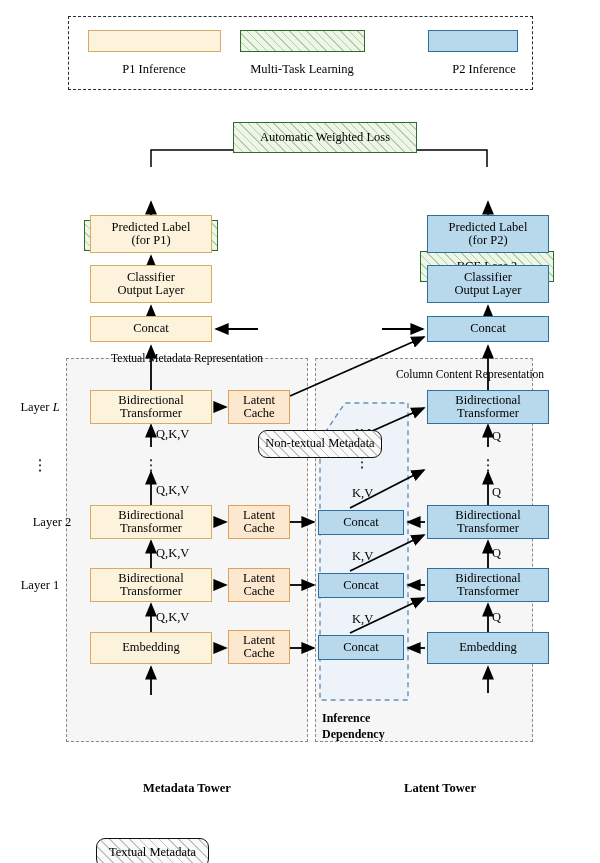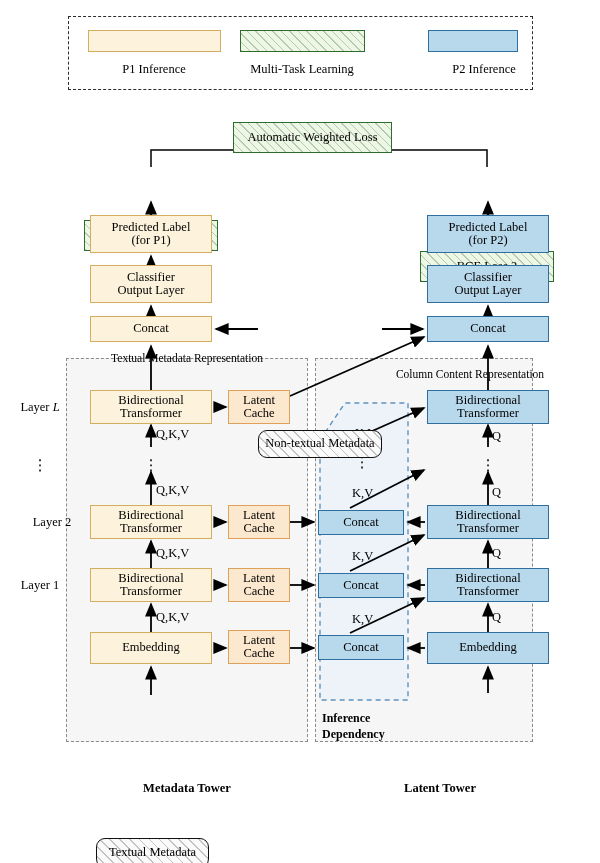--- a/index.html
+++ b/index.html
@@ -61,21 +61,21 @@
 
   <div class="node green" style="left:240px;top:30px;width:125px;height:22px;">
       <span class="lbl"></span>
     </div>
   <div class="txt c" style="left:302px;top:63px;">Multi-Task Learning</div>
 
   <div class="node blue" style="left:428px;top:30px;width:90px;height:22px;"></div>
   <div class="txt c" style="left:484px;top:63px;">P2 Inference</div>
 
   
-  <div class="node green" style="left:233px;top:100px;width:159px;height:31px;">
+  <div class="node green" style="left:233px;top:100px;width:184px;height:31px;">
     <span class="lbl">Automatic Weighted Loss</span>
   </div>
 
   <div class="node green" style="left:84px;top:167px;width:134px;height:31px;">
     <span class="lbl">BCE Loss 1</span>
   </div>
 
   <div class="node green" style="left:420px;top:167px;width:134px;height:31px;">
     <span class="lbl">BCE Loss 2</span>
   </div>

